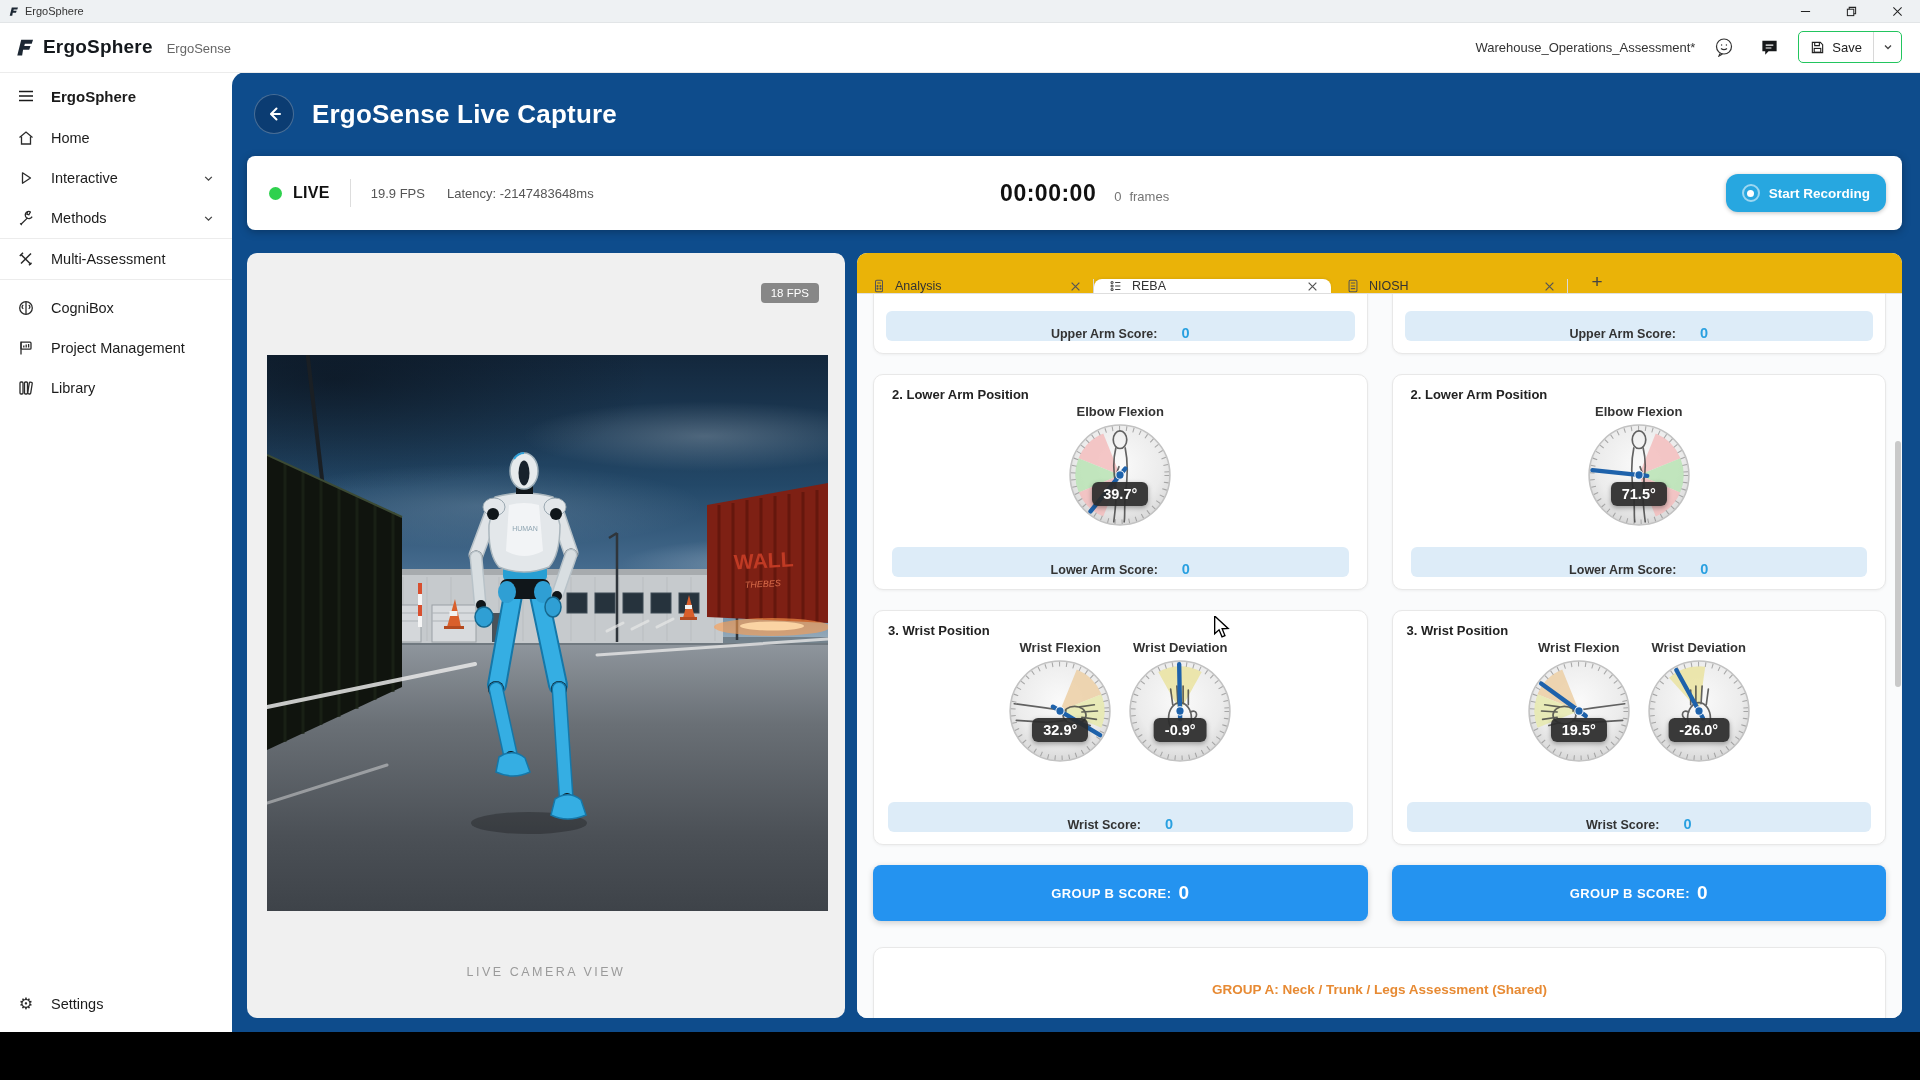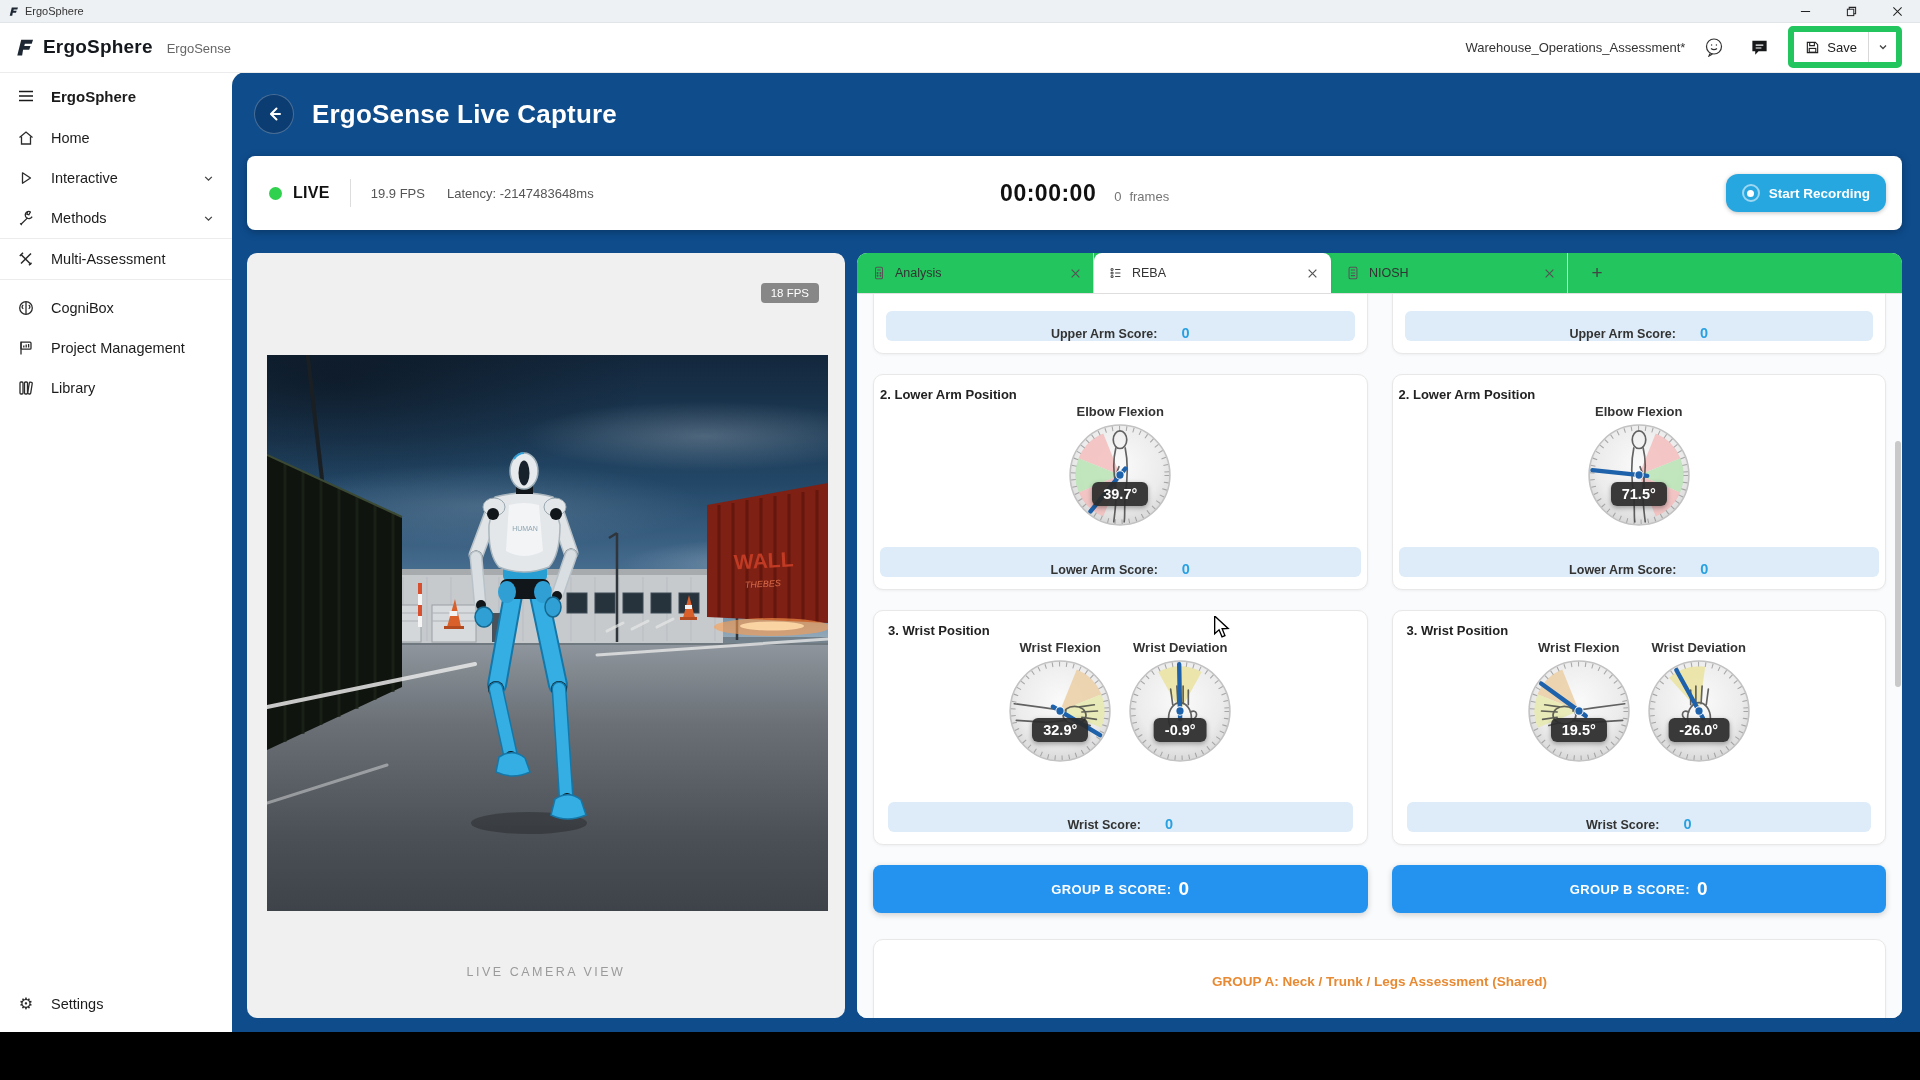--- a/index.html
+++ b/index.html
@@ -18,21 +18,21 @@
 
   
   .appbar{position:absolute;top:22px;left:0;right:0;height:50px;background:#fff;
           border-bottom:1px solid #ececec;display:flex;align-items:center;z-index:40;}
   .brand{display:flex;align-items:center;gap:8px;padding-left:14px;}
   .brand-name{font-size:19px;font-weight:bold;color:#14181c;letter-spacing:.2px;}
   .product-name{font-size:13px;color:#666;margin-left:14px;padding-top:3px;}
   .appbar-right{margin-left:auto;display:flex;align-items:center;gap:13px;padding-right:18px;}
   .doc-name{font-size:13px;color:#333;}
   .icon-btn{width:32px;height:32px;border-radius:50%;display:flex;align-items:center;justify-content:center;}
-  .save-group{display:flex;align-items:stretch;height:30px;border:6px solid #22c55e;border-radius:5px;overflow:hidden;background:#fff;}
+  .save-group{display:flex;align-items:stretch;height:30px;border:1px solid #22c55e;border-radius:5px;overflow:hidden;background:#fff;}
   .save-main{display:flex;align-items:center;gap:7px;padding:0 11px;font-size:13px;color:#222;}
   .save-caret{width:27px;display:flex;align-items:center;justify-content:center;border-left:1px solid #d8d8d8;}
 
   
   .workspace{position:absolute;top:72px;left:0;right:0;height:960px;background:#fff;display:flex;}
   .sidebar{width:232px;position:relative;background:#fff;}
   .sb-brand{display:flex;align-items:center;gap:15px;margin:10px 0 0 16px;height:28px;}
   .sb-brand-label{font-size:15px;font-weight:bold;color:#1a1a1a;}
   .sb-items{margin-top:8px;}
   .sb-item{height:40px;display:flex;align-items:center;padding-left:17px;gap:16px;font-size:14.5px;color:#1c1c1c;cursor:default;}
@@ -81,49 +81,49 @@
         linear-gradient(180deg,#13273c 0%,#234868 45%,#4d7396 80%,#9db1bf 100%);}
   .ground{position:absolute;top:288px;left:0;right:0;bottom:0;
           background:linear-gradient(180deg,#8f969d 0%,#6a7076 30%,#4b5056 72%,#3e4349 100%);}
   .scene-art{position:absolute;inset:0;}
   .cam-caption{position:absolute;top:712px;left:0;width:100%;text-align:center;color:#9b9b9b;
                font-size:12.5px;letter-spacing:2.5px;}
 
   
   .assess-panel{position:absolute;left:625px;top:181px;width:1045px;height:765px;background:#fff;
                 border-radius:10px;overflow:hidden;}
-  .tabbar{height:40px;display:flex;background:#22c55e;border-bottom:1px solid #e0e0e0;}
+  .tabbar{height:40px;display:flex;background:#eab308;border-bottom:1px solid #e0e0e0;align-items:flex-end;}
   .tab{width:237px;display:flex;align-items:center;gap:9px;padding:0 12px 0 15px;font-size:12.5px;color:#333;
        border-right:1px solid #dadada;box-sizing:border-box;}
   .tab .x{margin-left:auto;display:flex;align-items:center;}
   .tab.active{background:#fff;border-top-left-radius:8px;border-top-right-radius:8px;
               border-right-color:transparent;box-shadow:0 -1px 3px rgba(0,0,0,.07);}
   .addtab{width:58px;display:flex;align-items:center;justify-content:center;color:#444;font-size:19px;}
   .panel-body{height:725px;background:#fafbfc;padding:0 16px;overflow:hidden;position:relative;}
   .cols{display:flex;gap:24px;}
   .card{background:#fff;border:1px solid #e8e8e8;border-radius:10px;box-shadow:0 1px 3px rgba(0,0,0,.05);
         flex:1;box-sizing:border-box;}
   .clipped{margin-top:-150px;height:210px;display:flex;align-items:flex-end;padding:12px;}
-  .arm-card{margin-top:20px;height:216px;display:flex;flex-direction:column;padding:12px 6px;}
+  .arm-card{margin-top:20px;height:216px;display:flex;flex-direction:column;padding:12px 18px;}
   .wrist-card{margin-top:20px;height:235px;display:flex;flex-direction:column;padding:12px 14px;}
   .card-title{font-size:13px;font-weight:bold;color:#222;}
   .gauge-center{display:flex;flex-direction:column;align-items:center;margin-top:2px;}
   .wrist-gauges{display:flex;justify-content:center;gap:16px;margin-top:2px;}
   .gauge-col{display:flex;flex-direction:column;align-items:center;}
   .gauge-label{font-size:13px;font-weight:bold;color:#333;margin-bottom:4px;}
   .gauge{width:104px;height:104px;position:relative;}
   .gauge svg{width:104px;height:104px;}
   .gauge svg .fig{stroke:#3e3e3e;stroke-width:1.6;fill:none;opacity:.8;stroke-linecap:round;}
   .gauge-badge{position:absolute;left:50%;top:59px;transform:translateX(-50%);background:rgba(43,43,43,.93);
                color:#fff;font-weight:bold;font-size:14.5px;padding:4px 11px;border-radius:6px;
                white-space:nowrap;box-shadow:0 2px 5px rgba(0,0,0,.35);}
   .score-bar{margin-top:auto;height:30px;background:#ddecf8;border-radius:6px;display:flex;align-items:flex-end;
              justify-content:center;gap:24px;font-size:12.5px;font-weight:bold;color:#333;width:100%;box-sizing:border-box;}
   .score-num{color:#29a0e0;font-size:14.5px;font-weight:bold;}
-  .groupb{margin-top:20px;height:48px;border-radius:8px;background:#2493f0;color:#fff;border:none;flex:1;
+  .groupb{margin-top:20px;height:56px;border-radius:8px;background:#2493f0;color:#fff;border:none;flex:1;
           display:flex;align-items:center;justify-content:center;gap:7px;font-weight:bold;font-size:13px;
           letter-spacing:.4px;font-family:inherit;box-shadow:0 2px 6px rgba(0,0,0,.18);}
   .groupb .gscore{font-size:19px;}
   .shared-card{margin-top:26px;height:120px;text-align:center;}
   .groupa{padding-top:34px;color:#e78a33;font-weight:bold;font-size:13.5px;}
   .scrollthumb{position:absolute;right:1px;top:188px;width:6px;height:246px;background:#c9c9c9;border-radius:3px;}
 
   .footer{position:absolute;left:0;right:0;bottom:0;height:48px;background:#000;}
   .cursor{position:absolute;left:1212px;top:616px;z-index:99;pointer-events:none;}
 </style>

